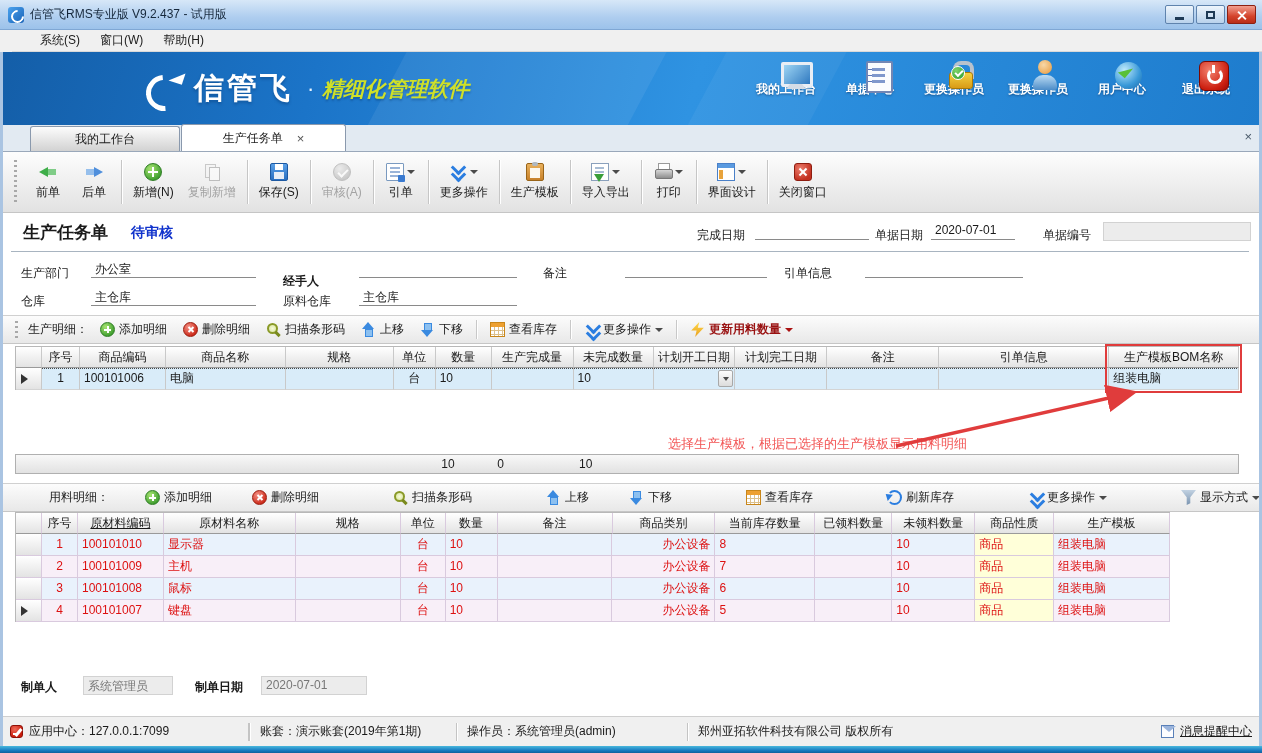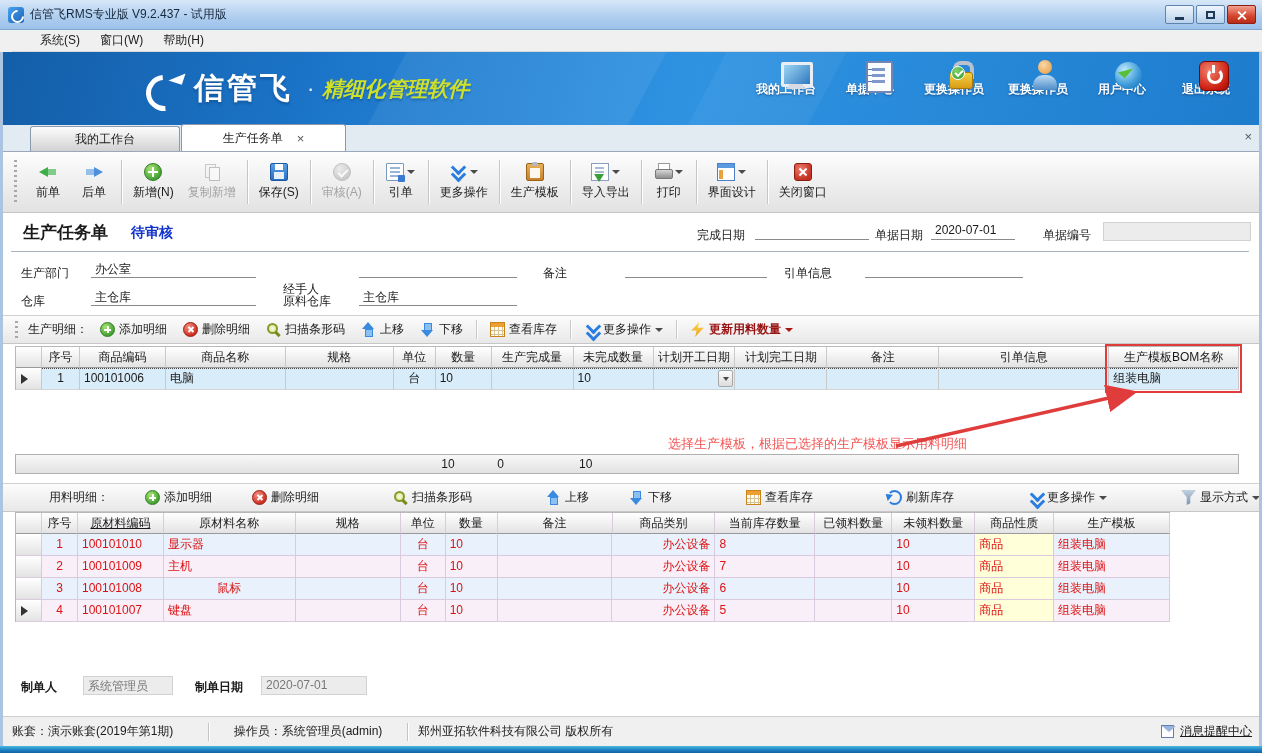--- a/index.html
+++ b/index.html
@@ -413,21 +413,21 @@
     <div class="fld-line" style="left:752px;top:10px;width:114px;"></div>
     <div class="fld-label" style="left:872px;top:14px;">单据日期</div>
     <div class="fld-line" style="left:928px;top:10px;width:84px;">2020-07-01</div>
     <div class="fld-label" style="left:1040px;top:14px;">单据编号</div>
     <div class="fld-box" style="left:1100px;top:9px;width:148px;"></div>
 
     <div class="hrule"></div>
 
     <div class="fld-label" style="left:18px;top:52px;">生产部门</div>
     <div class="fld-line" style="left:88px;top:48px;width:165px;">办公室</div>
-    <div class="fld-label" style="left:280px;top:68px;">经手人</div>
+    <div class="fld-label" style="left:280px;top:60px;font-weight:bold;">经手人</div>
     <div class="fld-line" style="left:356px;top:48px;width:158px;"></div>
     <div class="fld-label" style="left:540px;top:52px;">备注</div>
     <div class="fld-line" style="left:622px;top:48px;width:142px;"></div>
     <div class="fld-label" style="left:781px;top:52px;">引单信息</div>
     <div class="fld-line" style="left:862px;top:48px;width:158px;"></div>
 
     <div class="fld-label" style="left:18px;top:80px;">仓库</div>
     <div class="fld-line" style="left:88px;top:76px;width:165px;">主仓库</div>
     <div class="fld-label" style="left:280px;top:80px;">原料仓库</div>
     <div class="fld-line" style="left:356px;top:76px;width:158px;">主仓库</div>
@@ -638,21 +638,21 @@
           <div class="tcell redtext" style="width: 100px; text-align: left;">7</div>
           <div class="tcell redtext" style="width: 77px; text-align: left;"></div>
           <div class="tcell redtext" style="width: 83px; text-align: left;">10</div>
           <div class="tcell redtext" style="width: 79px; text-align: left; background: rgb(255, 255, 217);">商品</div>
           <div class="tcell redtext" style="width: 116px; text-align: left;">组装电脑</div>
         </div>
         <div class="trow" style="background: rgb(233, 242, 252);">
           <div class="tcell selcell" style="width: 26px;"></div>
           <div class="tcell redtext" style="width: 36px; text-align: center;">3</div>
           <div class="tcell redtext" style="width: 86px; text-align: left;">100101008</div>
-          <div class="tcell redtext" style="width: 132px; text-align: center;">鼠标</div>
+          <div class="tcell redtext" style="width: 132px; text-align: left;">鼠标</div>
           <div class="tcell redtext" style="width: 105px; text-align: left;"></div>
           <div class="tcell redtext" style="width: 45px; text-align: center;">台</div>
           <div class="tcell redtext" style="width: 52px; text-align: left;">10</div>
           <div class="tcell redtext" style="width: 115px; text-align: left;"></div>
           <div class="tcell redtext" style="width: 103px; text-align: right;">办公设备</div>
           <div class="tcell redtext" style="width: 100px; text-align: left;">6</div>
           <div class="tcell redtext" style="width: 77px; text-align: left;"></div>
           <div class="tcell redtext" style="width: 83px; text-align: left;">10</div>
           <div class="tcell redtext" style="width: 79px; text-align: left; background: rgb(255, 255, 217);">商品</div>
           <div class="tcell redtext" style="width: 116px; text-align: left;">组装电脑</div>
@@ -681,27 +681,31 @@
     <div class="foot-label" style="left:18px;top:466px;position:absolute;">制单人</div>
     <div class="fld-box" style="left:80px;top:463px;width:90px;">系统管理员</div>
     <div class="foot-label" style="left:192px;top:466px;position:absolute;">制单日期</div>
     <div class="fld-box" style="left:258px;top:463px;width:106px;">2020-07-01</div>
   </div>
 
   <div class="side-edge l"></div>
   <div class="side-edge r"></div>
 
   <div class="statusbar" id="statusBar">
+      <span class="sb-item" style="width: 248px;">
+        <span class="ic appcenter-icon s13"></span>
+        <span class="lbl">应用中心：127.0.0.1:7099</span>
+      </span>
       <span class="sb-sep"></span>
       <span class="sb-sep"></span>
       <span class="sb-item" style="width: 206px;">
         <span class="lbl">账套：演示账套(2019年第1期)</span>
       </span>
       <span class="sb-sep"></span>
-      <span class="sb-item" style="width: 198px; justify-content: center;">
+      <span class="sb-item" style="width: 230px;">
         <span class="lbl">操作员：系统管理员(admin)</span>
       </span>
       <span class="sb-sep"></span>
       <span class="sb-item" style="width: 304px;">
         <span class="lbl">郑州亚拓软件科技有限公司 版权所有</span>
       </span>
       <span class="sb-item link">
         <span class="ic mail-icon s13"></span>
         <span class="lbl">消息提醒中心</span>
       </span>

